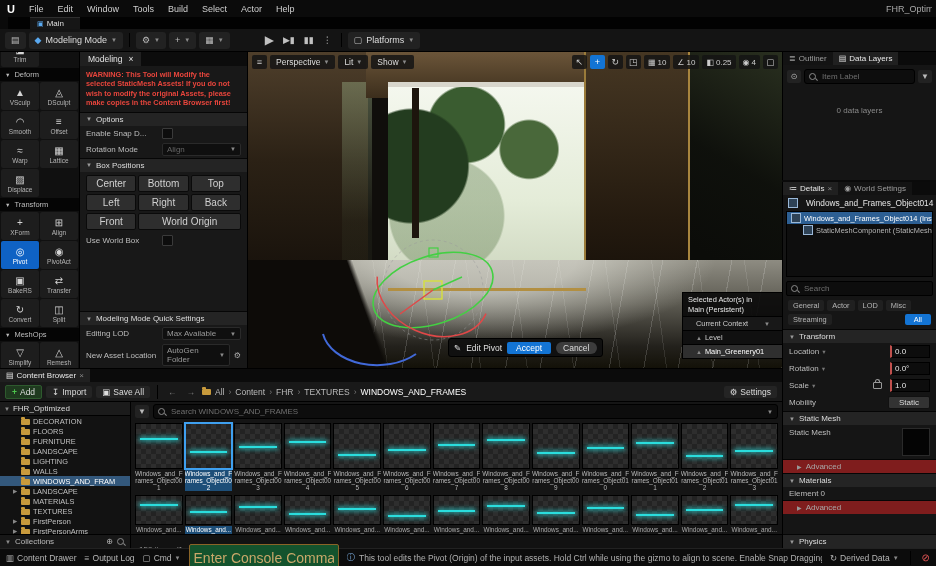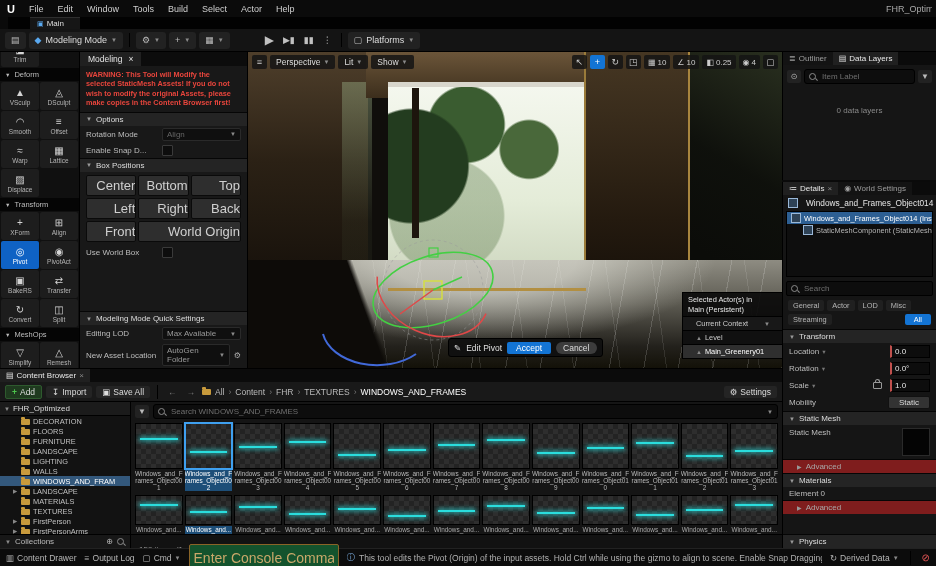--- a/index.html
+++ b/index.html
@@ -50,21 +50,21 @@
   .mp-tab{background:#202020;padding:0 8px;font-size:8.5px;color:#e3e3e3;display:flex;gap:6px;align-items:center}
   .mp-warning{color:#e8453c;font-size:7.3px;font-weight:bold;padding:4px 6px;line-height:1.3}
   .mp-sec{background:#242424;font-size:8px;padding:2px 6px;color:#ddd;border-top:1px solid #060606;display:flex;gap:4px;align-items:center}
   .mp-row{display:flex;align-items:center;font-size:8px;padding:2px 6px;gap:4px;color:#bdbdbd}
   .mp-row .lab{width:72px;flex:0 0 auto}
   .chk{width:9px;height:9px;background:#0d0d0d;border:1px solid #3a3a3a;border-radius:1px;flex:0 0 auto}
   .dd{flex:1;background:#0f0f0f;border:1px solid #2a2a2a;border-radius:2px;padding:1px 4px;display:flex;
       justify-content:space-between;align-items:center;color:#9a9a9a}
   .dd.dis{color:#666}
   #bp-grid{display:grid;grid-template-columns:repeat(3,1fr);gap:2px;padding:3px 6px}
-  .bp-btn{background:#2e2e2e;border:1px solid #0a0a0a;font-size:13px;color:#d0d0d0;padding:2px 0;text-align:right;border-radius:2px;white-space:nowrap;overflow:hidden}
+  .bp-btn{background:#2e2e2e;border:1px solid #0a0a0a;font-size:10px;color:#d0d0d0;padding:2px 0;text-align:center;border-radius:2px;white-space:nowrap;overflow:hidden}
   .bp-btn.span2{grid-column:span 2}
   .mp-bottom{margin-top:auto}
   .gear{color:#aaa}
 
   
   #viewport{left:248px;top:52px;width:534px;height:316px;background:#100e0b;overflow:hidden}
   .vs-leftwall{left:0;top:0;width:120px;height:272px;background:linear-gradient(180deg,#4f3f2b 0%,#2b2115 40%,#0f0b07 100%)}
   .vs-mirror{left:94px;top:30px;width:30px;height:200px;background:linear-gradient(180deg,rgba(150,170,130,.45),rgba(70,80,55,.15) 70%)}
   .vs-lintel{left:118px;top:0;width:230px;height:46px;background:linear-gradient(180deg,#6b5539,#3c2e1c)}
   .vs-doorway{left:140px;top:30px;width:196px;height:208px;border-top:5px solid #d8d6cc;
@@ -373,29 +373,29 @@
       <span>Modeling</span>
       <span class="x">×</span>
     </div>
   </div>
   <div class="mp-warning">WARNING: This Tool will Modify the selected StaticMesh Assets! If you do not wish to modify the original Assets, please make copies in the Content Browser first!</div>
   <div class="mp-sec">
     <span class="scaret" style="font-size:6px;color:#999">▼</span>
     <span>Options</span>
   </div>
   <div class="mp-row">
+    <span class="lab">Enable Snap D...</span>
+    <span class="chk"></span>
+  </div>
+  <div class="mp-row">
     <span class="lab">Rotation Mode</span>
     <span class="dd dis">
       <span>Align</span>
       <span class="caret">▼</span>
     </span>
-  </div>
-  <div class="mp-row">
-    <span class="lab">Enable Snap D...</span>
-    <span class="chk"></span>
   </div>
   <div class="mp-sec">
     <span style="font-size:6px;color:#999">▼</span>
     <span>Box Positions</span>
   </div>
   <div id="bp-grid">
       <div class="bp-btn">Center</div>
       <div class="bp-btn">Bottom</div>
       <div class="bp-btn">Top</div>
       <div class="bp-btn">Left</div>

